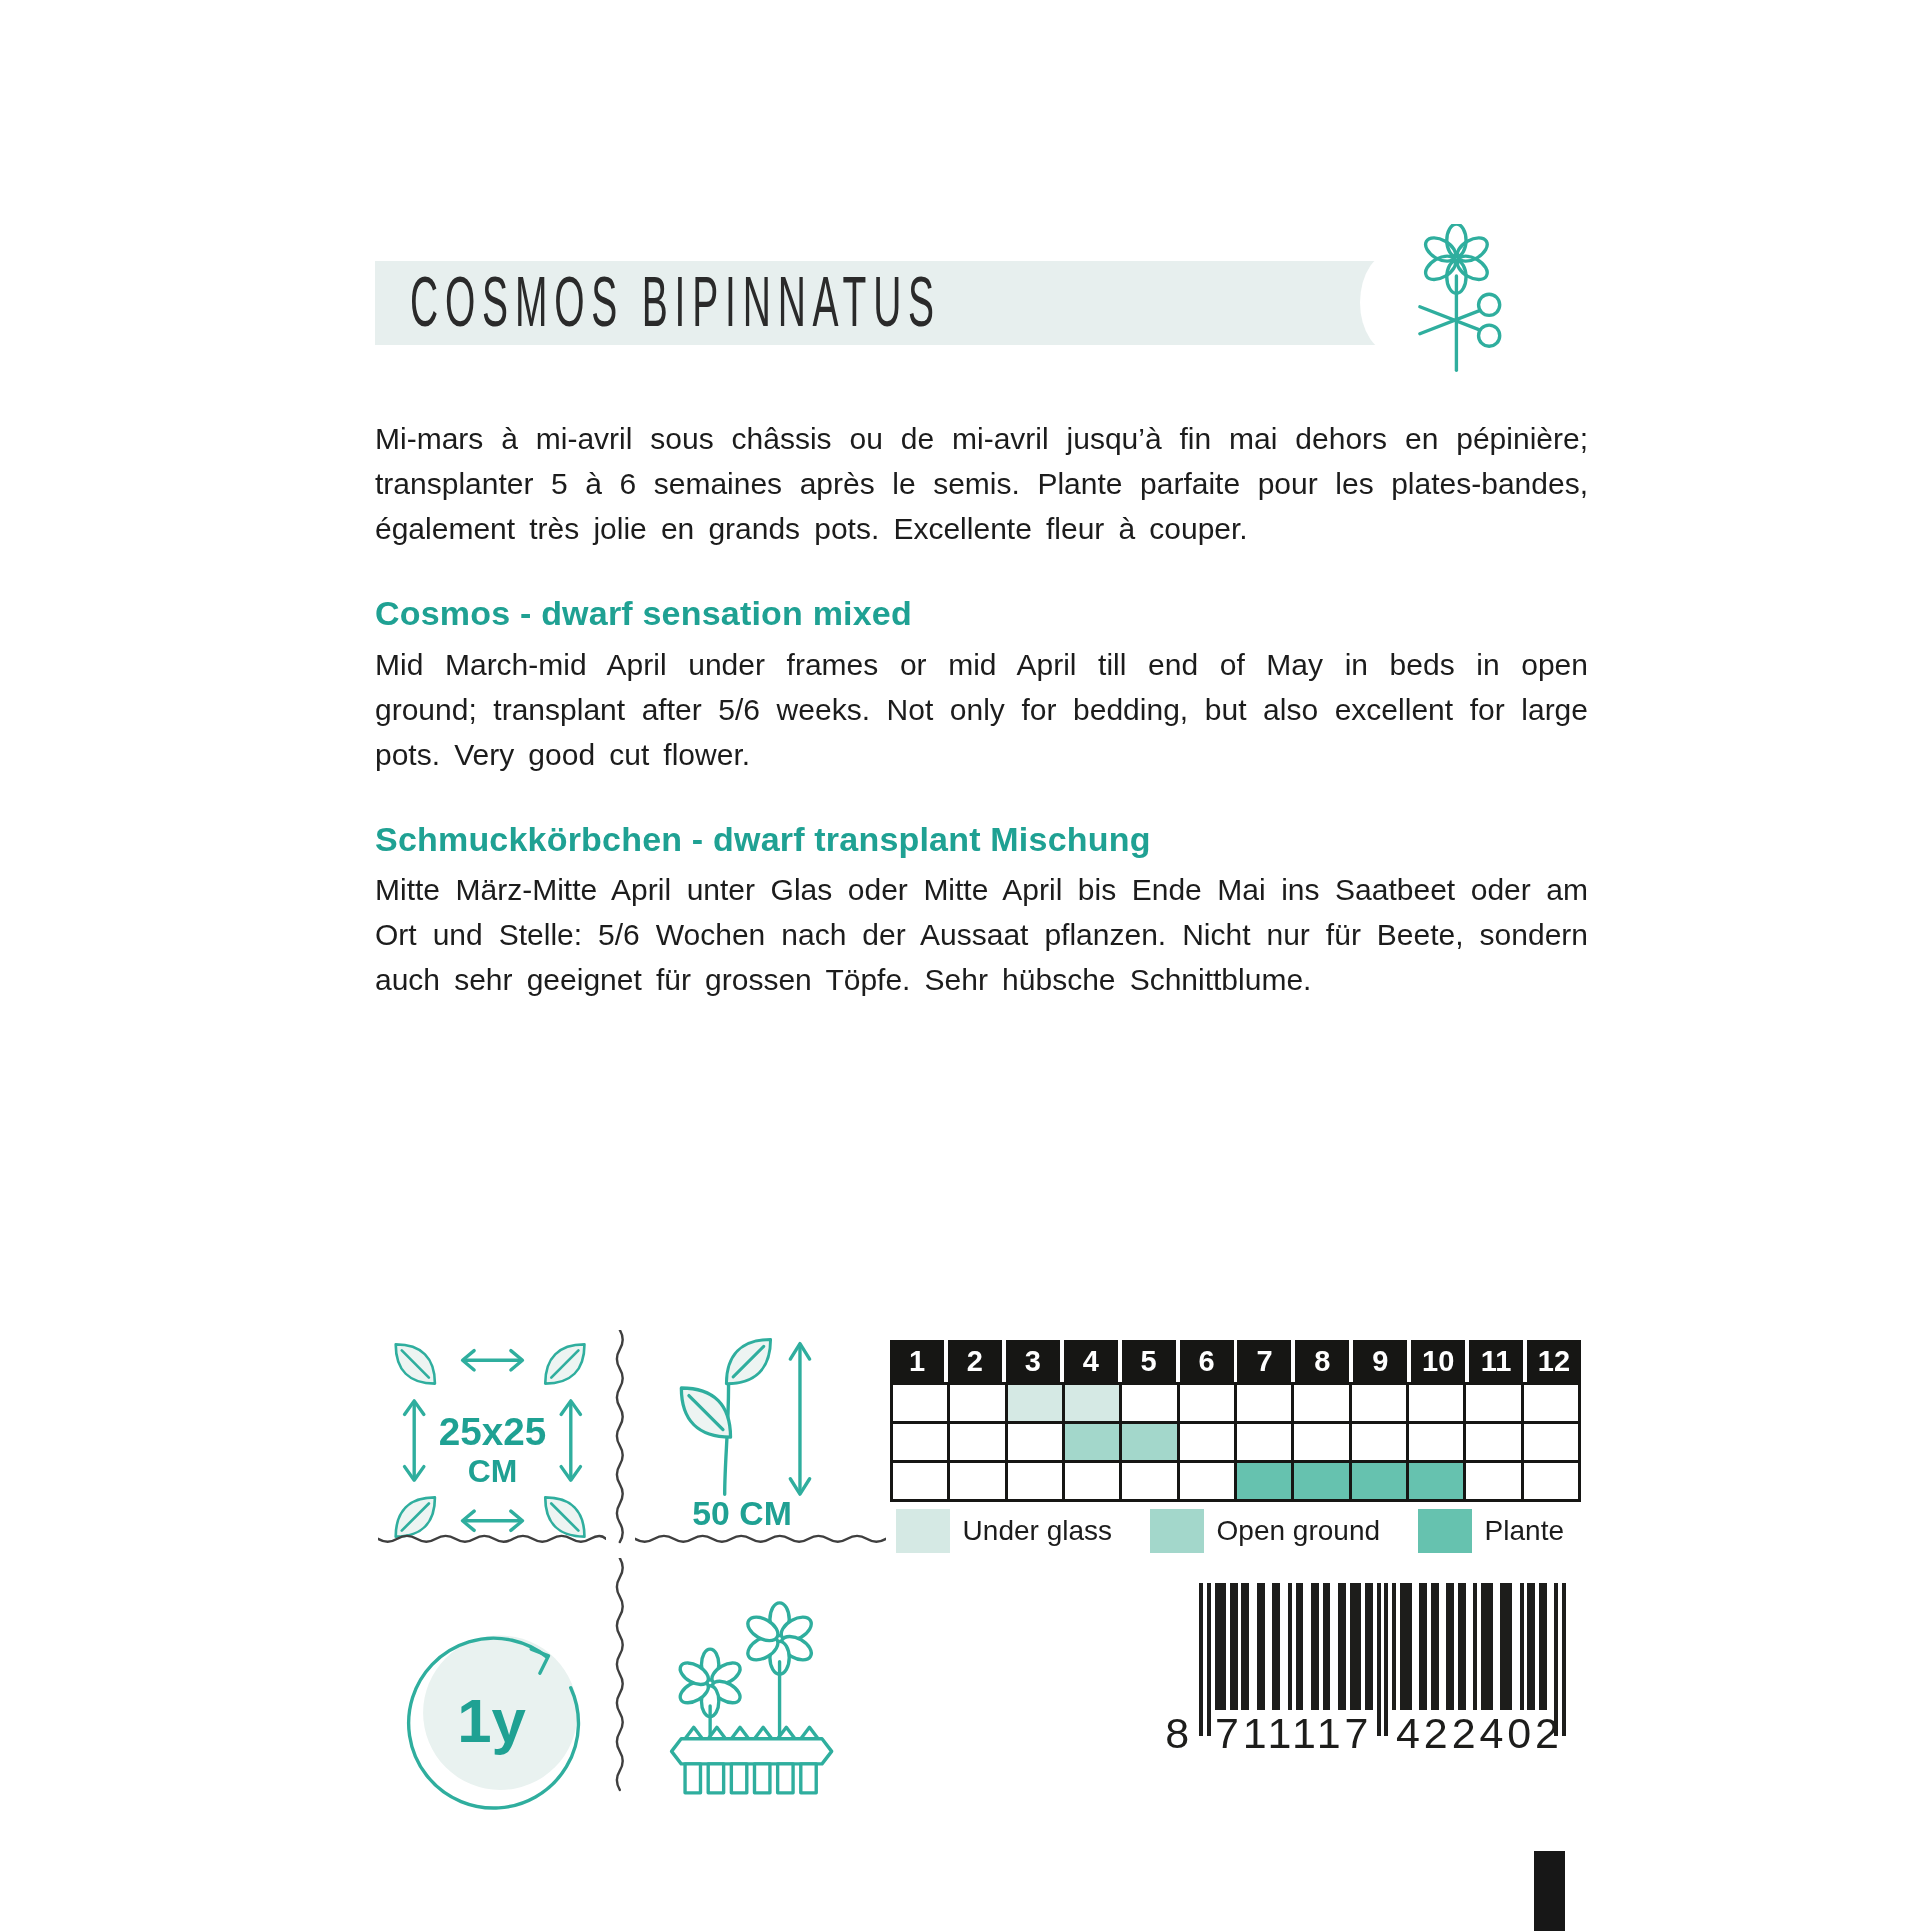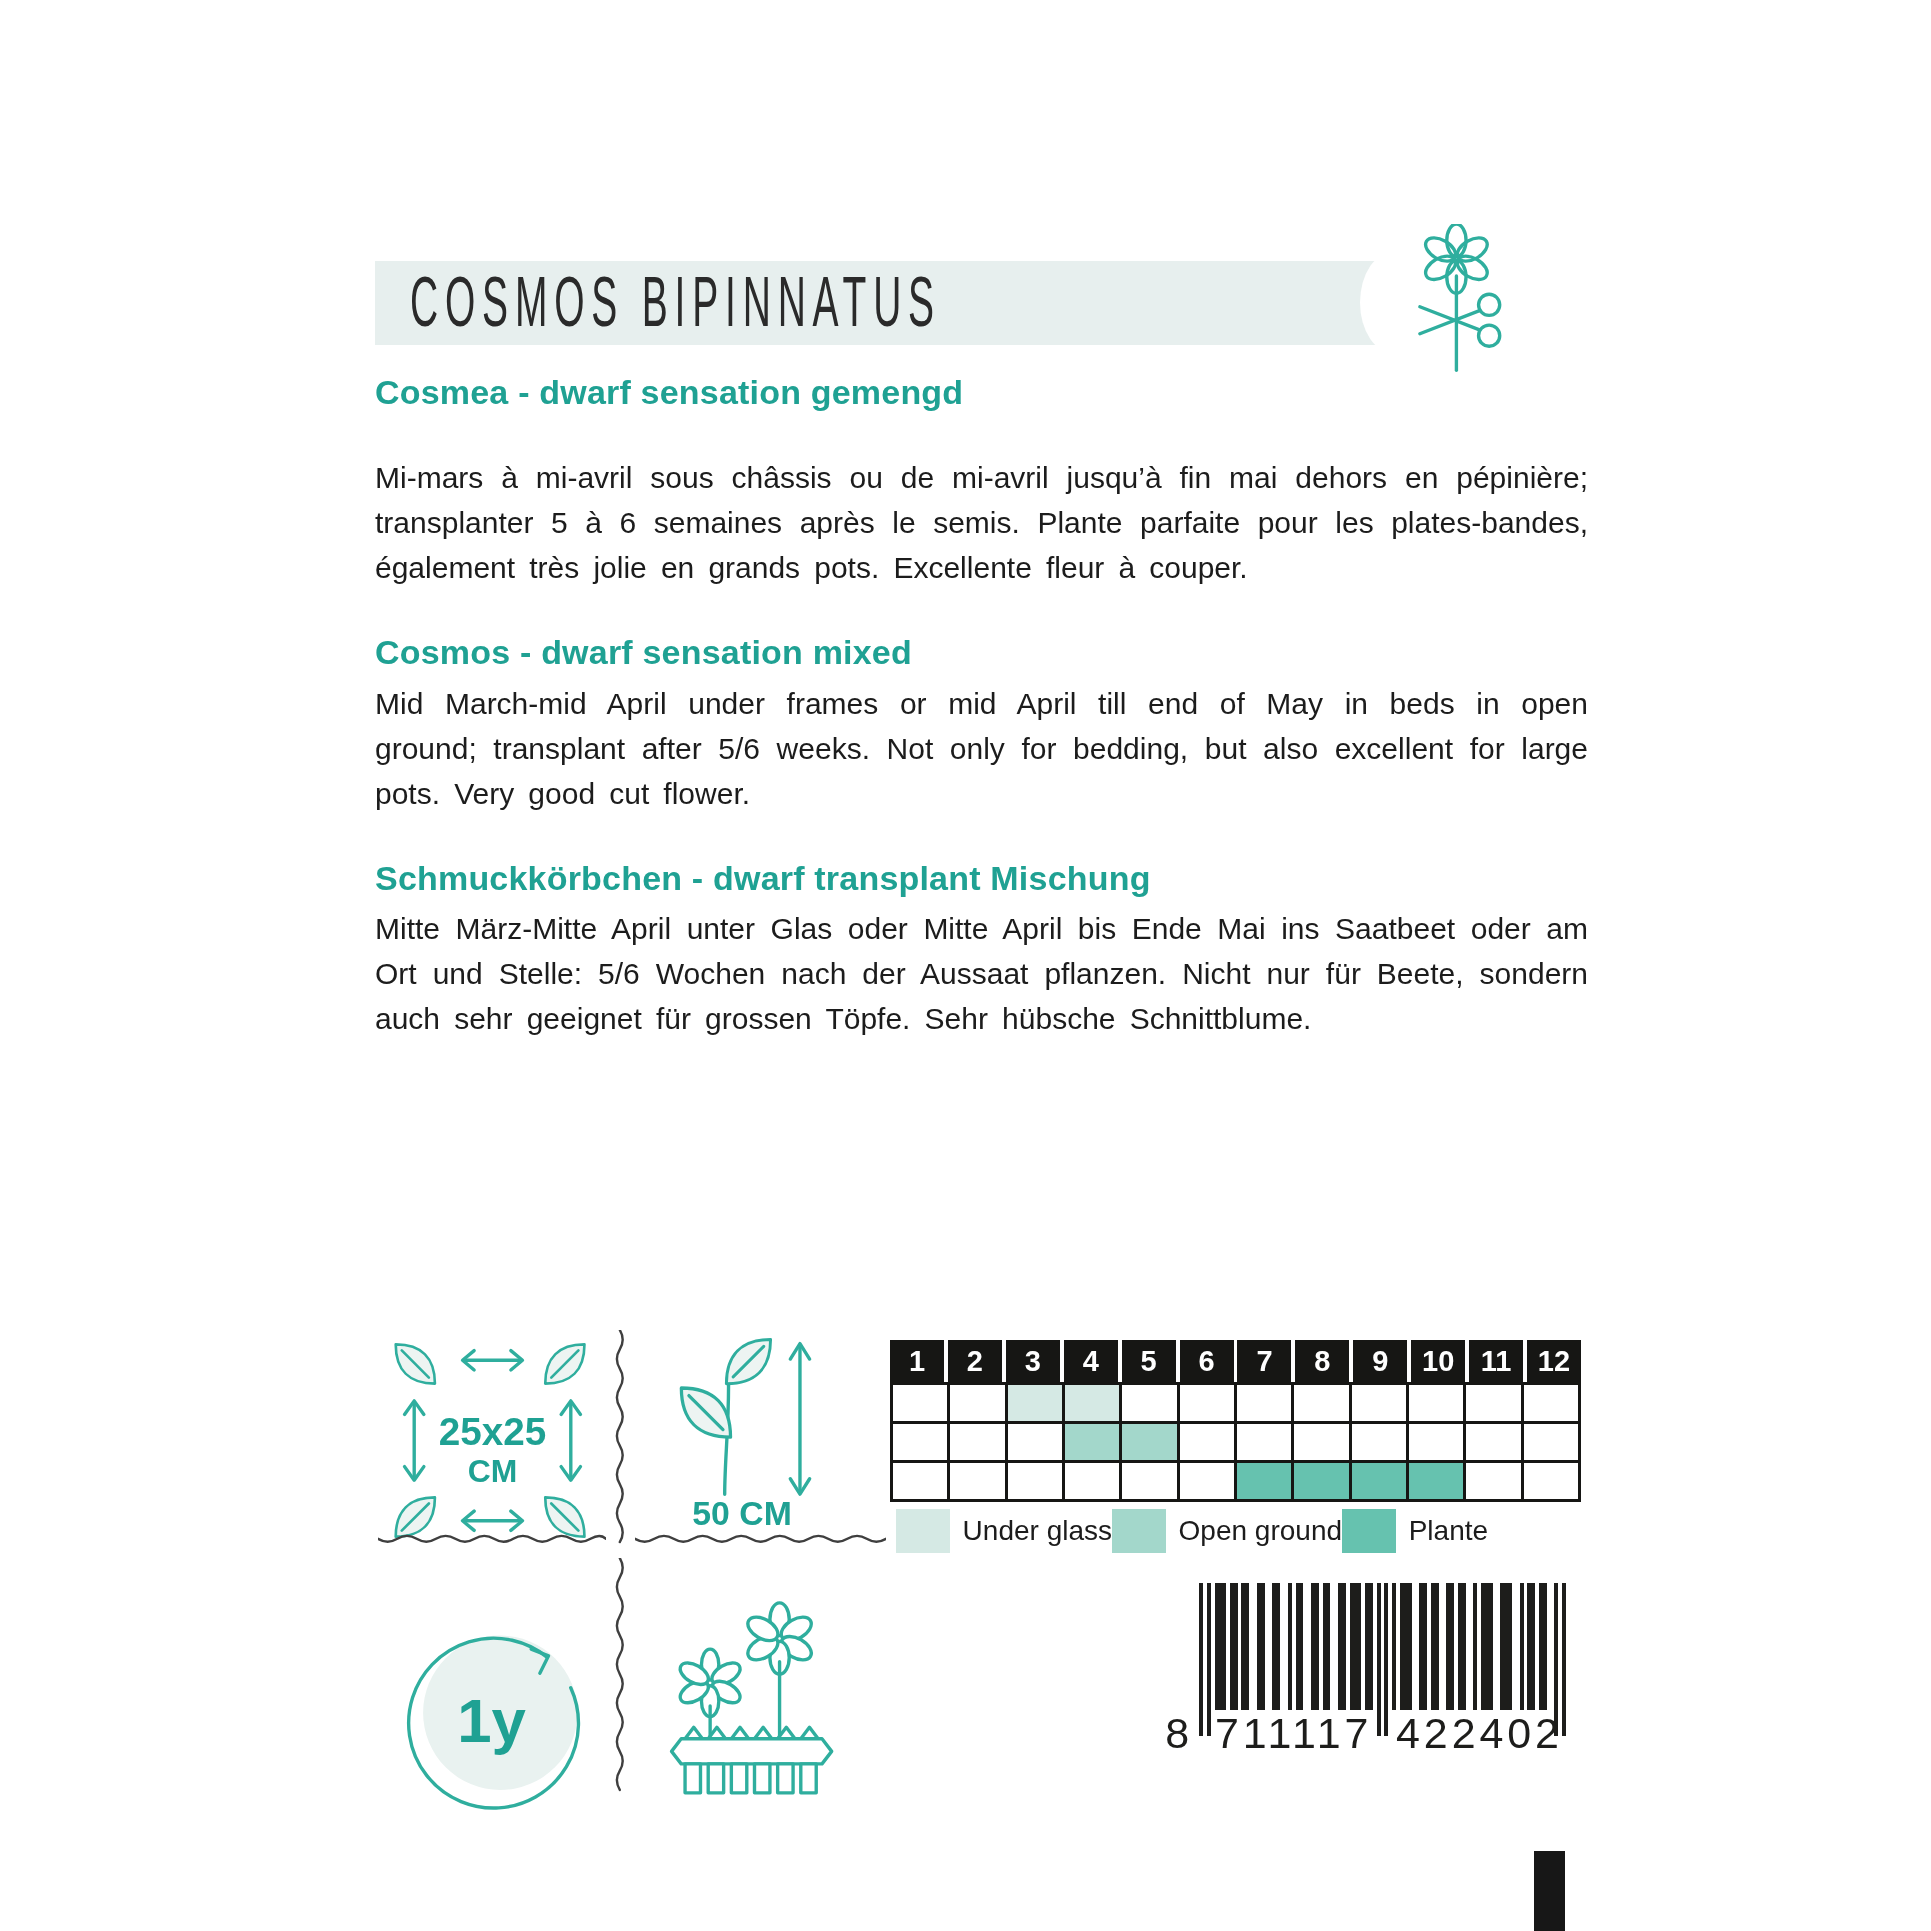--- a/index.html
+++ b/index.html
@@ -30,21 +30,21 @@
 
   
   .cal{position:absolute;left:890px;top:1340px;width:691px;}
   .cal-head{display:grid;grid-template-columns:repeat(12,1fr);gap:3.9px;background:#ffffff;}
   .cal-th{background:#161614;color:#ffffff;height:42px;line-height:42px;text-align:center;
           font-size:29px;font-weight:700;}
   .cal-body{display:grid;grid-template-columns:repeat(12,1fr);gap:2.9px;background:#161614;
             padding:2.9px;}
   .cal-td{background:#ffffff;height:36px;}
 
-  .legend{position:absolute;left:896px;top:1509px;width:668px;display:flex;align-items:center;}
+  .legend{position:absolute;left:896px;top:1509px;width:668px;display:flex;justify-content:space-between;align-items:center;}
   .leg-item{display:flex;align-items:center;}
   .leg-swatch{width:54px;height:44px;margin-right:12.6px;}
   .leg-label{font-size:28px;color:#1c1c1c;}
 
   
   .dist{position:absolute;left:911px;top:1591px;width:232px;}
   .dist-name{font-size:30px;font-weight:700;color:#141414;margin:0 0 5.8px 0;}
   .dist-line{font-size:26px;line-height:33px;color:#1c1c1c;}
 
   
@@ -79,21 +79,20 @@
       <path d="M50 54 L50 152"></path>
       <path d="M12 86 L74 110"></path>
       <path d="M12 114 L74 90"></path>
       <circle cx="84" cy="84" r="11"></circle>
       <circle cx="84" cy="116" r="11"></circle>
     </g>
   </svg>
 
   <div class="content">
     <section class="sec">
-      <h2 class="sec-h">Cosmea - dwarf sensation gemengd</h2>
     </section>
     <section class="sec">
       <p class="sec-p">Mi-mars à mi-avril sous châssis ou de mi-avril jusqu’à fin mai dehors en pépinière; transplanter 5 à 6 semaines après le semis. Plante parfaite pour les plates-bandes, également très jolie en grands pots. Excellente fleur à couper.</p>
     </section>
     <section class="sec">
       <h2 class="sec-h">Cosmos - dwarf sensation mixed</h2>
       <p class="sec-p">Mid March-mid April under frames or mid April till end of May in beds in open ground; transplant after 5/6 weeks. Not only for bedding, but also excellent for large pots. Very good cut flower.</p>
     </section>
     <section class="sec">
       <h2 class="sec-h">Schmuckkörbchen - dwarf transplant Mischung</h2>

